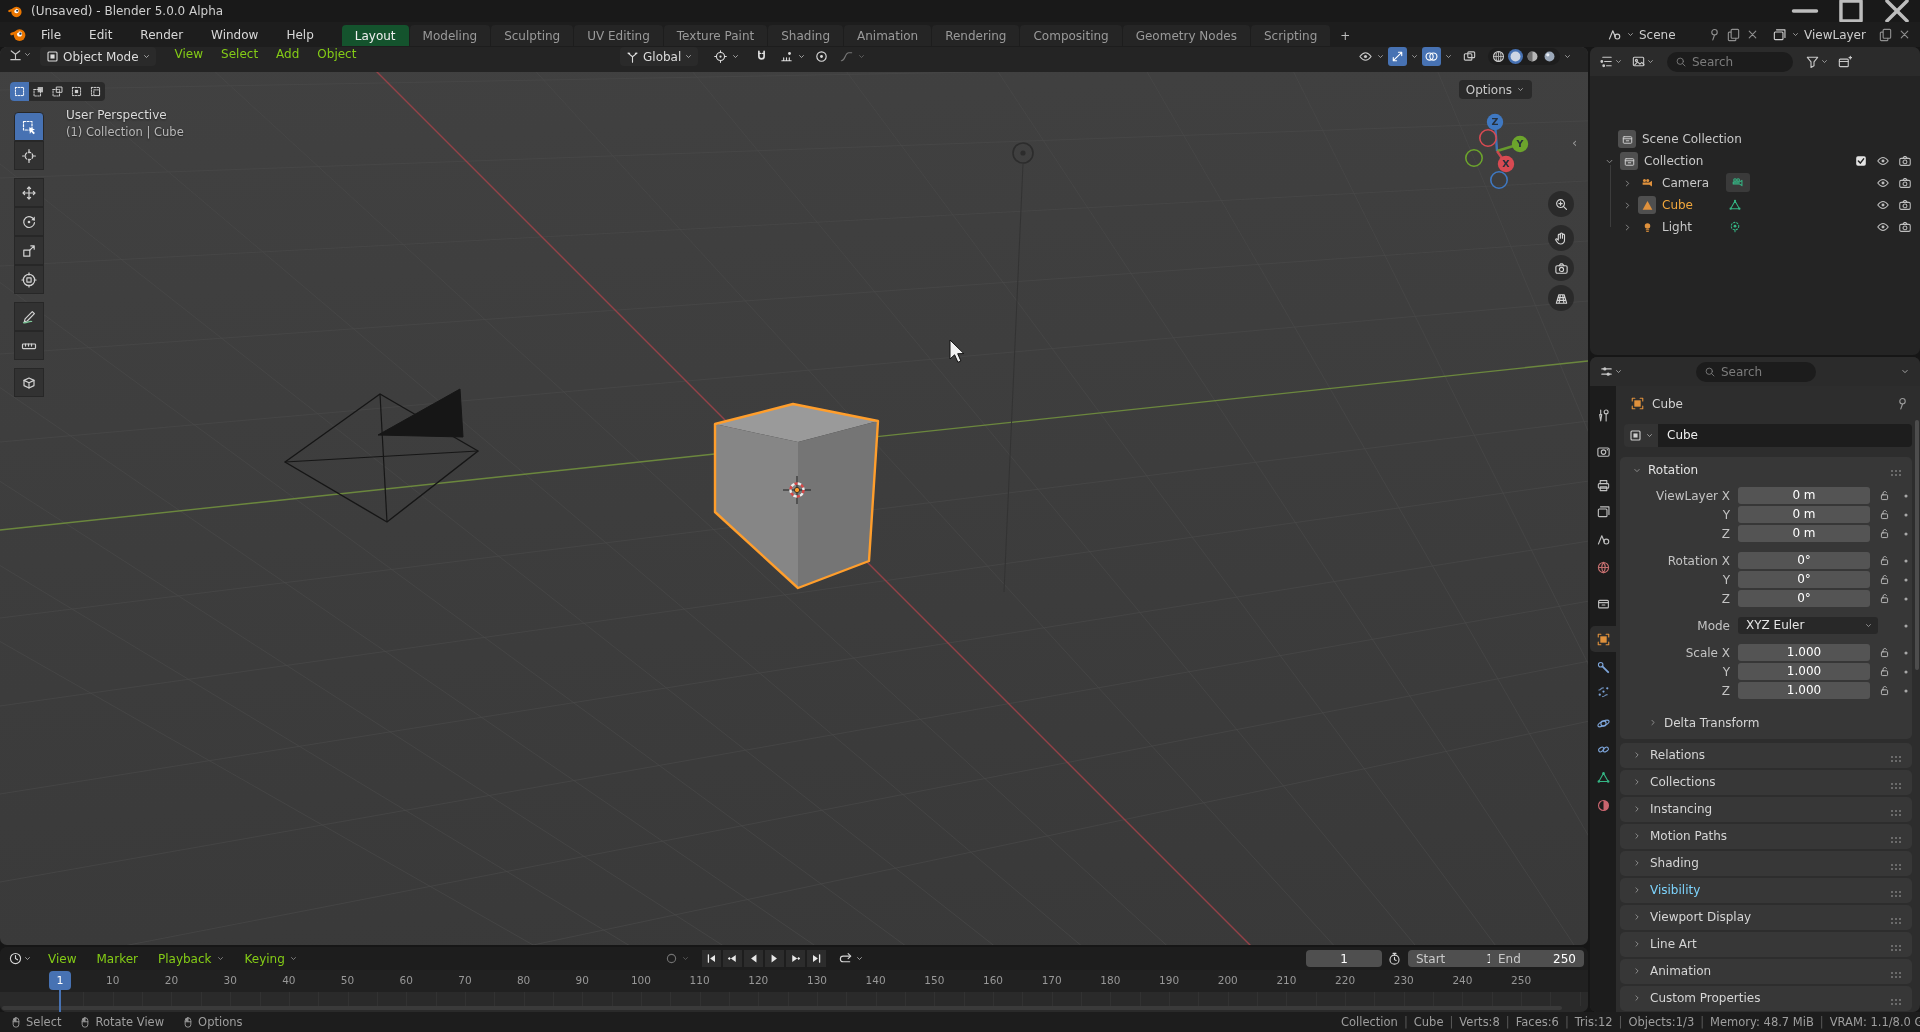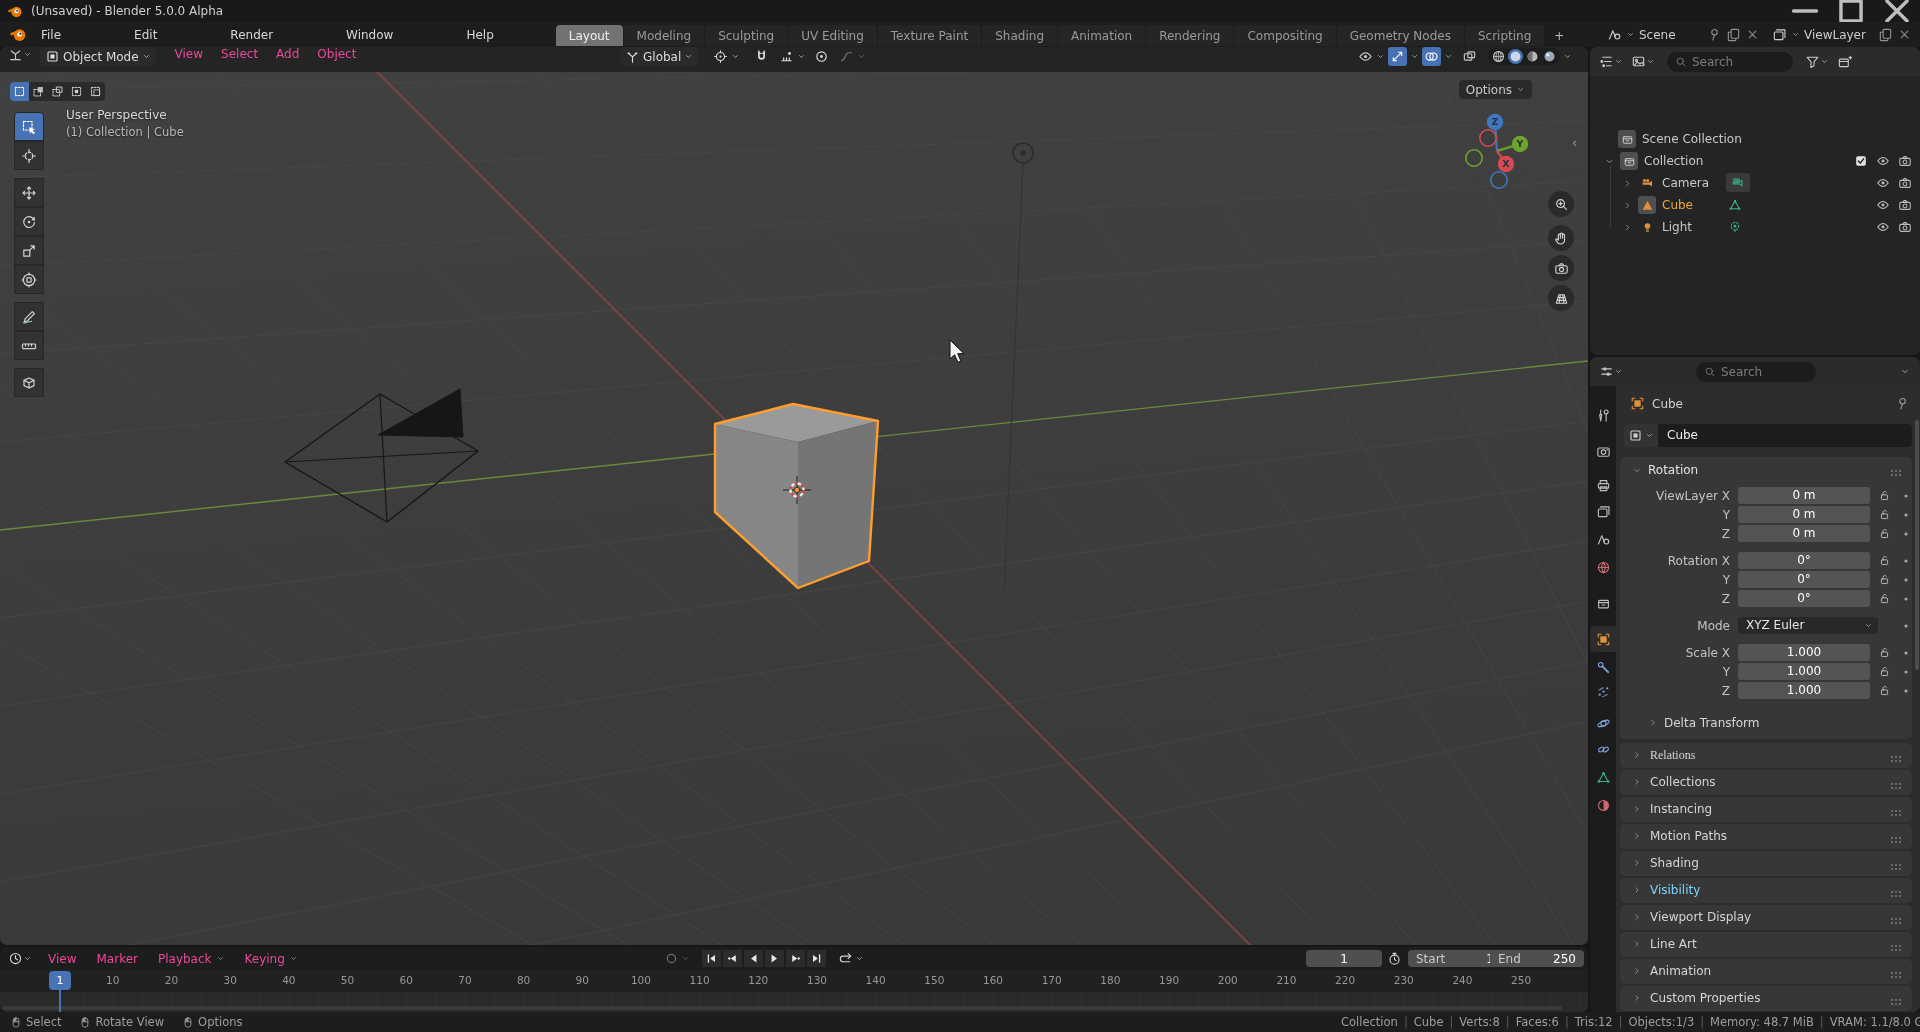--- a/index.html
+++ b/index.html
@@ -9,33 +9,33 @@
   .ic{display:inline-block;width:15px;height:15px;flex:0 0 auto;}
   .ic svg{width:100%;height:100%;display:block;}
   .row{display:flex;align-items:center;}
   
   .titlebar{position:absolute;left:0;top:0;width:1920px;height:22px;background:#191919;display:flex;align-items:center;}
   .titlebar .title{color:#cfcfcf;font-size:12px;margin-left:8px;}
   .wincontrols{position:absolute;right:0;top:0;height:22px;display:flex;}
   .winbtn{width:46px;height:22px;display:flex;align-items:center;justify-content:center;color:#bdbdbd;}
   
   .topbar{position:absolute;left:0;top:22px;width:1920px;height:25px;background:#1d1d1d;display:flex;align-items:center;}
-  .menubar{display:flex;align-items:center;height:100%;gap:45px;}
+  .menubar{display:flex;align-items:center;height:100%;}
   .menu-item{padding:0 14px;height:100%;display:flex;align-items:center;color:#d8d8d8;}
   .tabs{display:flex;align-items:center;height:100%;margin-left:14px;}
   .wtab{padding:0 13px;height:21px;margin-top:2px;display:flex;align-items:center;background:#252525;color:#9a9a9a;border-radius:4px 4px 0 0;margin-right:1px;font-size:12px;}
-  .wtab.active{background:#737373;color:#f0f0f0;margin-left:34px;}
+  .wtab.active{background:#14532d;color:#f0f0f0;}
   .topbar-right{position:absolute;right:4px;top:0;height:25px;display:flex;align-items:center;gap:4px;color:#cdcdcd;}
   .tb-widget{display:flex;align-items:center;gap:4px;padding:0 4px;}
   .dim{color:#8f8f8f;}
   
   .viewport{position:absolute;left:0;top:47px;width:1588px;height:898px;border-radius:7px;overflow:hidden;background:linear-gradient(175deg,#414141,#393939);}
   .vp-header{position:absolute;left:0;top:0;width:100%;height:25px;background:#242424;display:flex;align-items:flex-start;z-index:30;}
   .vph-btn{display:flex;align-items:center;gap:3px;background:#2a2a2a;border-radius:4px;height:19px;padding:0 5px;color:#dcdcdc;}
-  .vph-menu{padding:0 9px;color:#ec4899;}
+  .vph-menu{padding:0 9px;color:#84cc16;}
   #scene-wrap{position:absolute;left:0;top:25px;width:1588px;height:873px;}
   .float-pill{position:absolute;background:rgba(40,40,40,.92);border-radius:4px;display:flex;align-items:center;z-index:25;}
   .selmode{width:19px;height:19px;display:flex;align-items:center;justify-content:center;color:#cfcfcf;}
   .selmode.active{background:#4772b3;border-radius:4px 0 0 4px;color:#fff;}
   .overlay-text{position:absolute;z-index:20;text-shadow:0 1px 2px rgba(0,0,0,.55);}
   .toolbar{position:absolute;left:14px;top:65px;width:30px;z-index:25;display:flex;flex-direction:column;}
   .tool-btn{width:30px;height:29px;background:rgba(49,49,49,.95);border:1px solid #272727;display:flex;align-items:center;justify-content:center;color:#d2d2d2;box-sizing:border-box;}
   .tool-btn.active{background:#4772b3;color:#fff;}
   .side-btn{position:absolute;width:26px;height:26px;border-radius:50%;background:rgba(35,35,35,.72);display:flex;align-items:center;justify-content:center;color:#d5d5d5;z-index:22;}
   
@@ -1180,21 +1180,21 @@
         <div class="row" style="position:absolute;left:28px;top:258px;gap:6px">
           <span class="ic panel-chevron" style="width:10px">
               <svg viewBox="0 0 16 16" fill="none" stroke="currentColor" stroke-width="1.2" stroke-linecap="round" stroke-linejoin="round">
                 <path d="M6.3 4.5 9.8 8l-3.5 3.5"></path>
               </svg>
             </span>
           <span style="color:#d5d5d5">Delta Transform</span>
         </div>
       </div>
       <div id="collapsed-panels">
-          <div class="panel" style="top: 357px; height: 25px; left: 4px; width: 292px; font-family: Liberation Serif, serif;">
+          <div class="panel" style="top: 357px; height: 25px; left: 4px; width: 292px;">
             <span class="ic" style="position: absolute; left: 12px; top: 7px; width: 10px; height: 10px; color: rgb(165, 165, 165);">
               <svg viewBox="0 0 16 16" fill="none" stroke="currentColor" stroke-width="1.2" stroke-linecap="round" stroke-linejoin="round">
                 <path d="M6.3 4.5 9.8 8l-3.5 3.5"></path>
               </svg>
             </span>
             <span style="position: absolute; left: 30px; top: 5px; color: rgb(213, 213, 213);">Relations</span>
             <span class="drag-dots" style="top: 9px;"><svg width="14" height="8" viewBox="0 0 14 8">
                 <g fill="#7e7e7e">
                   <circle cx="2" cy="2" r="1"></circle>
                   <circle cx="6" cy="2" r="1"></circle>

